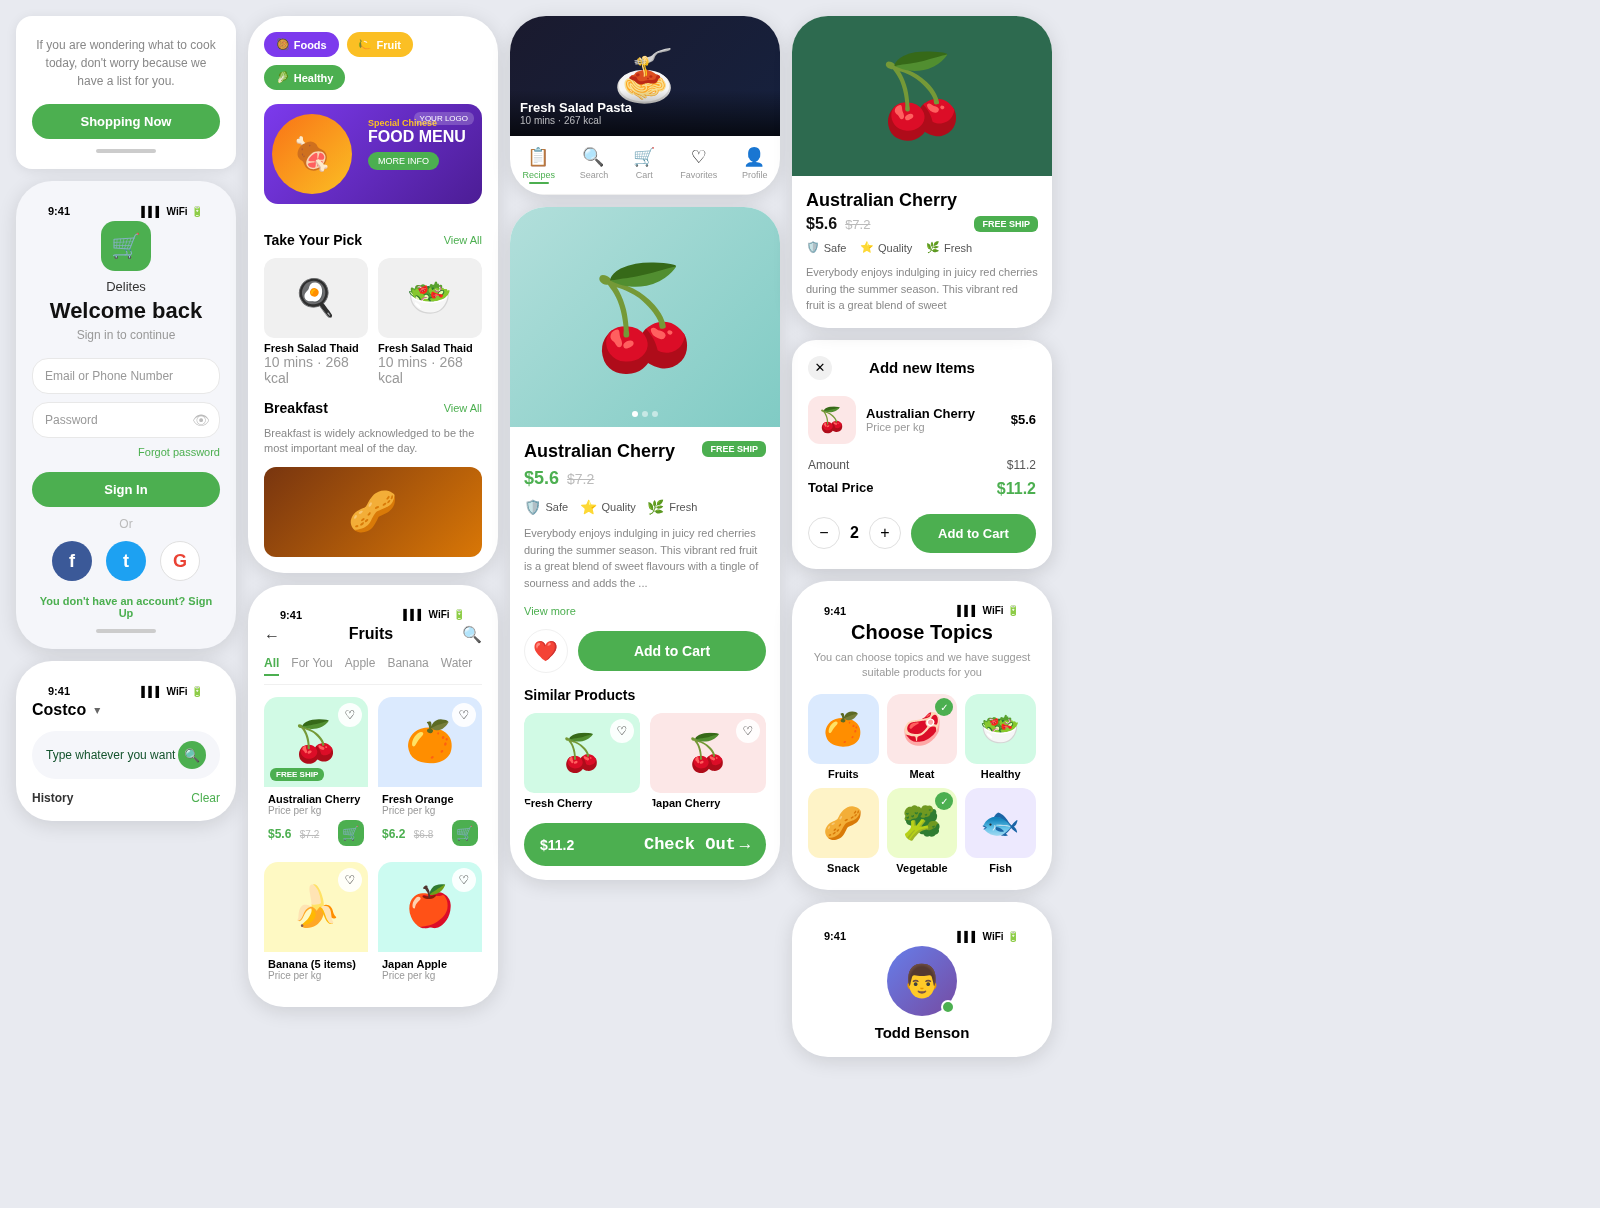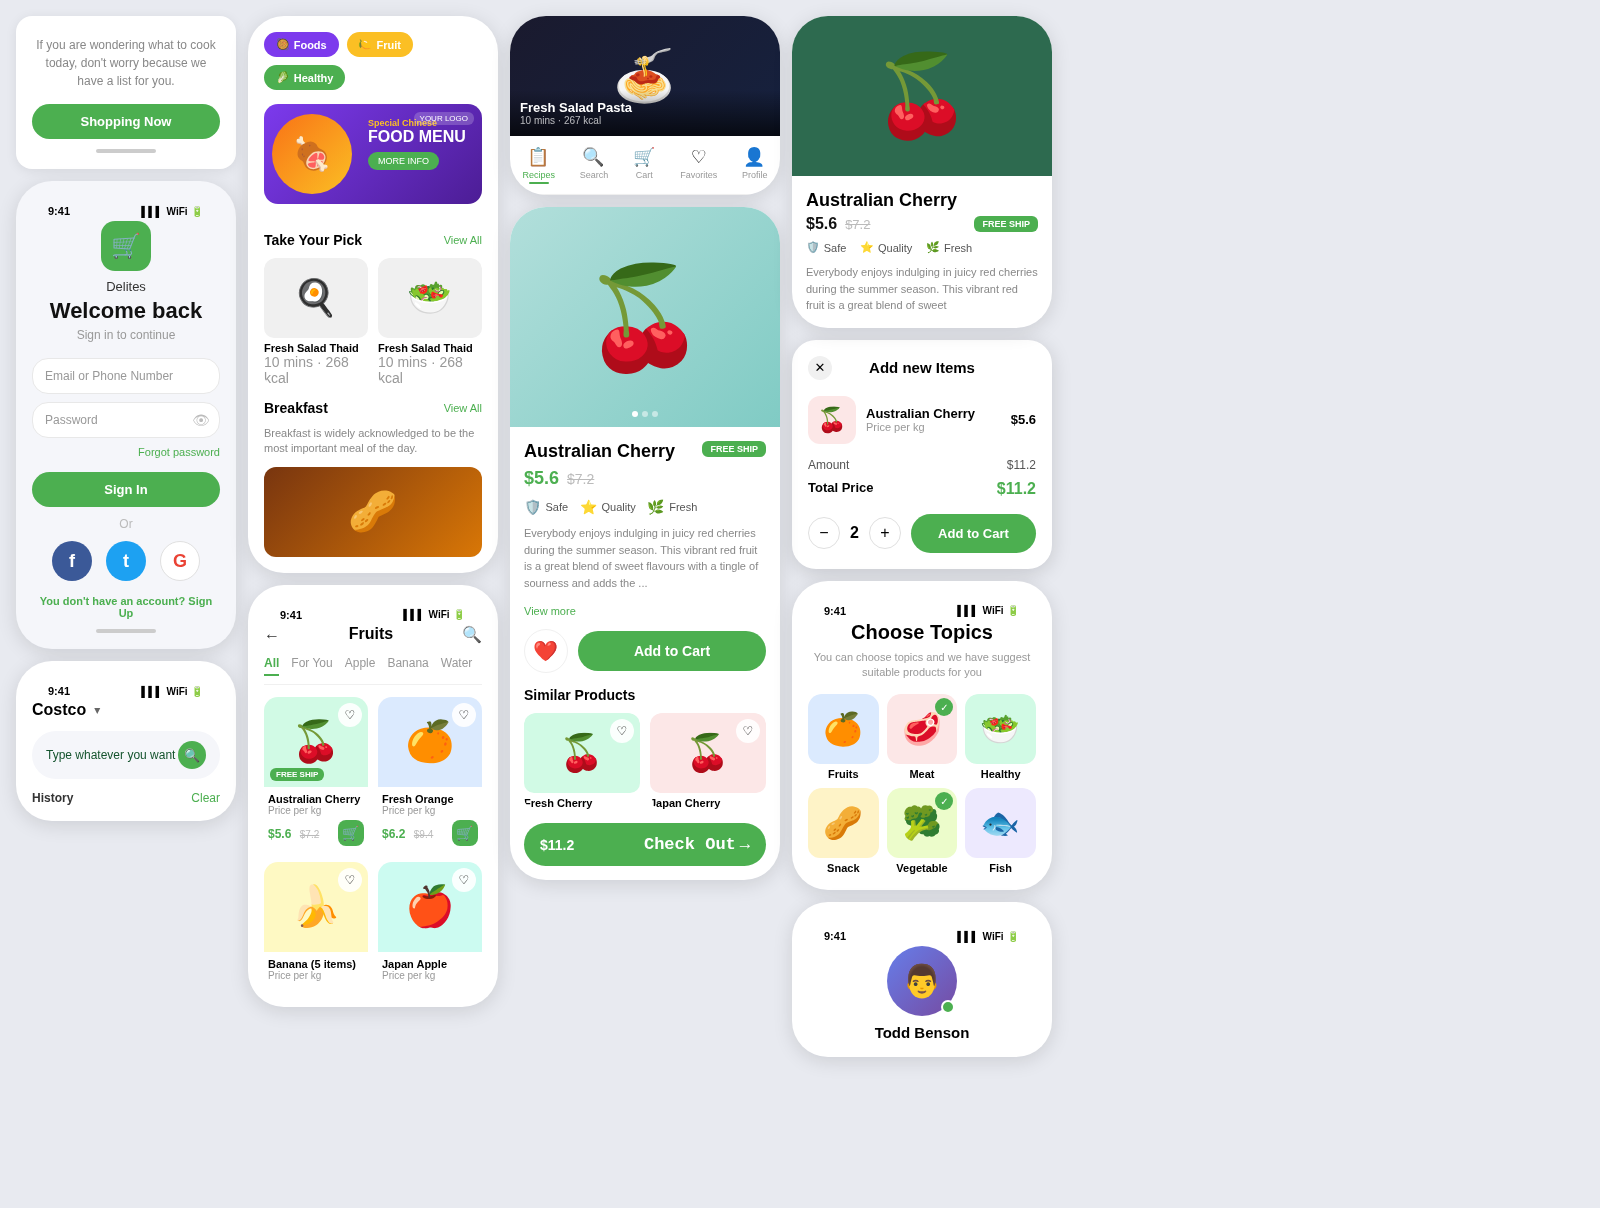--- a/index.html
+++ b/index.html
@@ -628,21 +628,21 @@
         <div class="fc-img fc-blue">
           🍊
           <div class="heart-btn">♡</div>
         </div>
         <div class="fc-info">
           <div class="fc-name">Fresh Orange</div>
           <div class="fc-sub">Price per kg</div>
           <div class="price-row">
             <div>
               <span class="price-new">$6.2</span>
-              <span class="price-old">$9.4</span>
+              <span class="price-old">$6.8</span>
             </div>
             <div class="cart-btn-sm">🛒</div>
           </div>
         </div>
       </div>
 
       <div class="fruit-card">
         <div class="fc-img fc-yellow">
           🍌
           <div class="heart-btn">♡</div>

